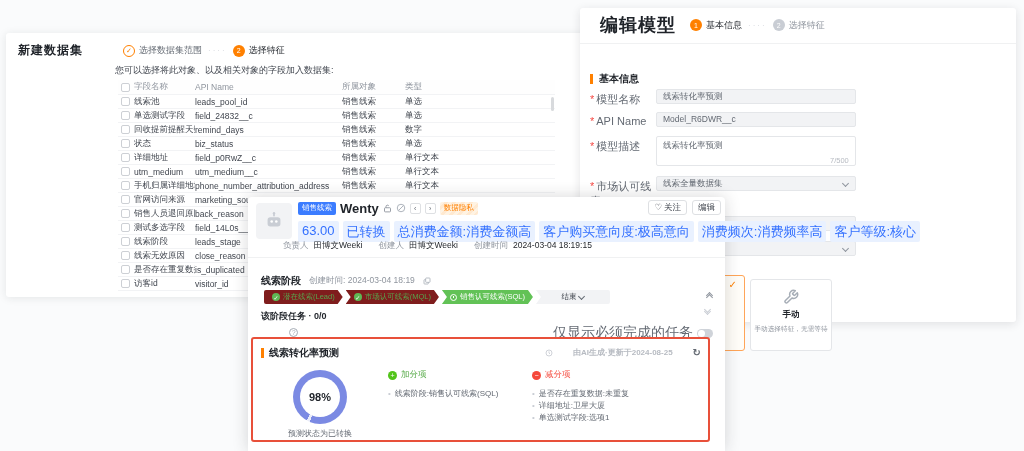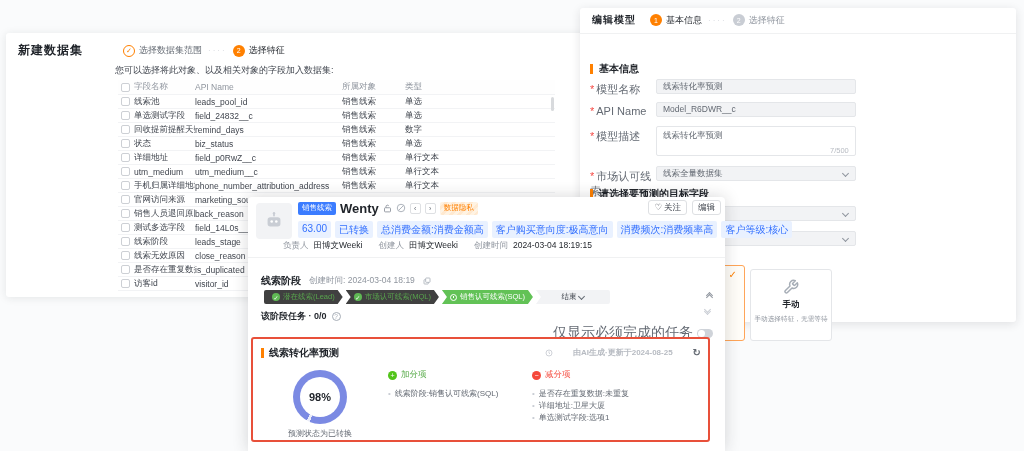--- a/index.html
+++ b/index.html
@@ -25,21 +25,21 @@
   .ds-table { position:absolute; left:112px; top:47px; width:437px; font-size:8.5px; }
   .t-row { display:grid; grid-template-columns:16px 61px 147px 63px 150px; align-items:center; height:14px; border-bottom:1px solid #f2f3f5; }
   .t-row.t-head { height:15px; color:#8f959e; background:#fefefe; }
   .t-row .cell { overflow:hidden; white-space:nowrap; }
   .cbx { width:9px; height:9px; border:1px solid #cdd0d5; border-radius:2px; background:#fff; margin-left:3px; }
   .t-scrollthumb { position:absolute; left:545px; top:64px; width:3px; height:14px; background:#d8dadd; border-radius:2px; }
 
   
   #model-panel { left:580px; top:8px; width:436px; height:314px; z-index:2; box-shadow:0 2px 10px rgba(31,35,41,.12); }
   .mp-header { display:flex; align-items:center; padding:5px 12px 6px; border-bottom:1px solid #f0f1f2; }
-  .mp-header .panel-title { font-size:10px; }
+  .mp-header .panel-title { font-size:18px;margin-left:8px; }
   .mp-header .steps { margin-left:14px; }
   .mp-body { position:relative; }
   .sec-title { position:absolute; left:10px; font-size:10px; font-weight:bold; color:#1f2329; border-left:3px solid #ff8000; padding-left:6px; line-height:10px; }
   .form-row { position:absolute; left:10px; display:flex; }
   .f-label { width:66px; font-size:11px; color:#646a73; padding-top:3px; }
   .f-label .req { color:#f54a45; margin-right:2px; }
   .ctl { width:200px; height:15px; background:#f2f3f5; border:1px solid #e4e6e9; border-radius:2px; font-size:8.5px; color:#646a73; line-height:13px; padding:0 6px; position:relative; }
   .ctl.select .caret { position:absolute; right:7px; top:4px; }
   textarea.ctl { height:30px; background:#fff; resize:none; font-family:inherit; padding-top:2px; }
   .counter { position:absolute; left:240px; top:20px; font-size:7.5px; color:#b7bbc2; }
@@ -57,41 +57,41 @@
   .avatar { position:absolute; left:8px; top:6px; width:36px; height:36px; background:#f2f3f5; border-radius:4px; display:flex; align-items:center; justify-content:center; }
   .title-row { position:absolute; left:50px; top:4px; display:flex; align-items:center; gap:4px; height:14px; }
   .tag-type { background:#3b7cff; color:#fff; font-size:7.5px; padding:1.5px 4px; border-radius:2px; }
   .lead-name { font-size:13px; font-weight:bold; color:#1f2329; }
   .mini-ico { color:#8f959e; display:flex; align-items:center; }
   .nav-btn { width:11px; height:11px; border:1px solid #dee0e3; border-radius:2px; font-size:7px; color:#646a73; display:flex; align-items:center; justify-content:center; background:#fff; }
   .tag-privacy { background:repeating-linear-gradient(135deg,#fff3e3 0 3px,#ffe9d0 3px 6px); color:#ff8000; font-size:7.5px; padding:1.5px 4px; border-radius:2px; }
   .actions { position:absolute; right:4px; top:3px; display:flex; gap:5px; }
   .btn { border:1px solid #dee0e3; border-radius:3px; background:#fff; font-size:8.5px; color:#41464f; padding:2px 5px; display:flex; align-items:center; gap:2px; line-height:9px; }
   .tags-row { position:absolute; left:50px; top:24px; display:flex; gap:4px; }
-  .pill { background:#e9f1ff; color:#3370ff; font-size:10px; padding:1.5px 4px; border-radius:2px; white-space:nowrap; }
+  .pill { background:#e9f1ff; color:#3370ff; font-size:13px; padding:1.5px 4px; border-radius:2px; white-space:nowrap; }
   .info-row { position:absolute; left:35px; top:43px; display:flex; gap:16px; font-size:8.5px; }
   .info-item { display:flex; gap:5px; }
   .info-label { color:#8f959e; }
   .info-value { color:#1f2329; }
   .lead-divider { position:absolute; left:0; top:60px; width:100%; border-top:1px solid #f0f1f2; }
   .stage-head { position:absolute; left:13px; top:77px; display:flex; align-items:center; gap:8px; }
   .stage-title { font-size:10px; font-weight:bold; color:#1f2329; }
   .stage-created { font-size:8.5px; color:#8f959e; }
   .chips { position:absolute; left:16px; top:93px; display:flex; gap:3px; }
   .chip { height:14px; display:flex; align-items:center; justify-content:center; gap:3px; font-size:7.5px; padding:0 8px;
           clip-path:polygon(0 0, calc(100% - 5px) 0, 100% 50%, calc(100% - 5px) 100%, 0 100%, 5px 50%); }
   .chip.first { clip-path:polygon(0 0, calc(100% - 5px) 0, 100% 50%, calc(100% - 5px) 100%, 0 100%); border-radius:2px 0 0 2px; }
-  .chip.done { background:#404040; color:#58a44d; }
+  .chip.done { background:#7f1d1d; color:#58a44d; }
   .chip.active { background:#62c256; color:#fff; }
   .chip.end { background:#f2f3f5; color:#41464f; clip-path:polygon(0 0, 100% 0, 100% 100%, 0 100%, 5px 50%); border-radius:0 2px 2px 0; width:74px; }
   .chip-check { width:8px; height:8px; background:#5fb854; border-radius:50%; color:#fff; font-size:6px; display:flex; align-items:center; justify-content:center; }
   .chip-clock { width:7px; height:7px; border:1px solid #fff; border-radius:50%; position:relative; }
   .chip-clock::after { content:""; position:absolute; left:2.5px; top:1px; width:1px; height:2.5px; background:#fff; }
   .chip .caret { border-color:#646a73; margin-top:-2px; }
-  .tasks-row { position:absolute; left:13px; top:113px; display:flex; align-items:center; gap:5px; font-size:9px; color:#1f2329; font-weight:bold; }
+  .tasks-row { position:absolute; left:13px; top:113px; display:flex; align-items:center; gap:5px; font-size:9px; color:#1f2329; font-weight:bold;flex-direction:column; }
   .q-ico { width:9px; height:9px; border:1px solid #a6adb6; border-radius:50%; color:#a6adb6; font-size:6.5px; font-weight:normal; display:flex; align-items:center; justify-content:center; }
   .collapse-up { position:absolute; right:13px; top:96px; display:flex; flex-direction:column; gap:-1px; }
   .collapse-up .caret, .collapse-dn .caret { border-color:#8f959e; }
   .collapse-up .caret { transform:rotate(-135deg); margin-bottom:-3px; }
   .collapse-dn { position:absolute; right:15px; top:110px; }
   .collapse-dn .caret { border-color:#c9cdd4; display:block; margin-bottom:-3px; }
   .toggle-row { position:absolute; right:12px; top:127px; display:flex; align-items:center; gap:4px; }
   .toggle-label { font-size:14px; color:#646a73; }
   .toggle { width:16px; height:9px; background:#cfd3d9; border-radius:5px; position:relative; }
   .toggle-knob { position:absolute; left:1px; top:1px; width:7px; height:7px; background:#fff; border-radius:50%; }

